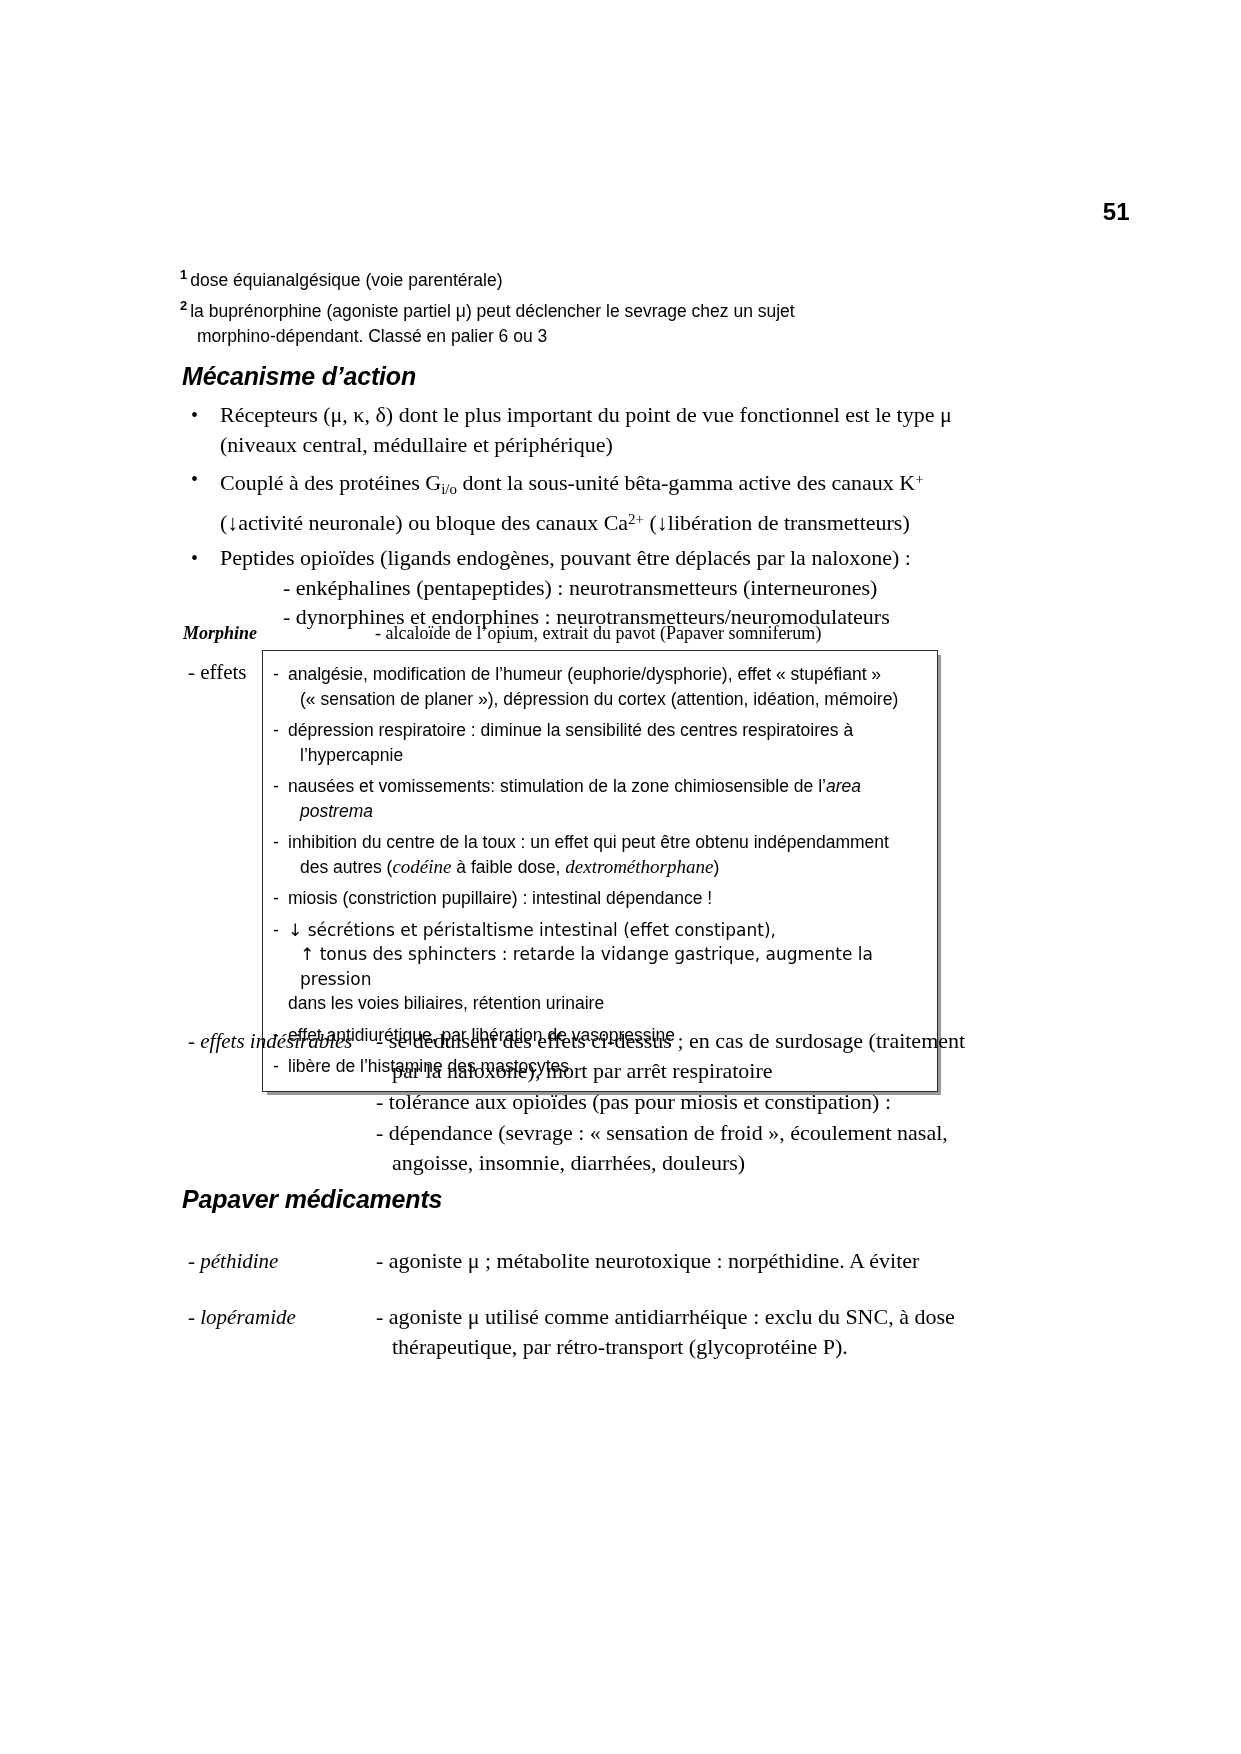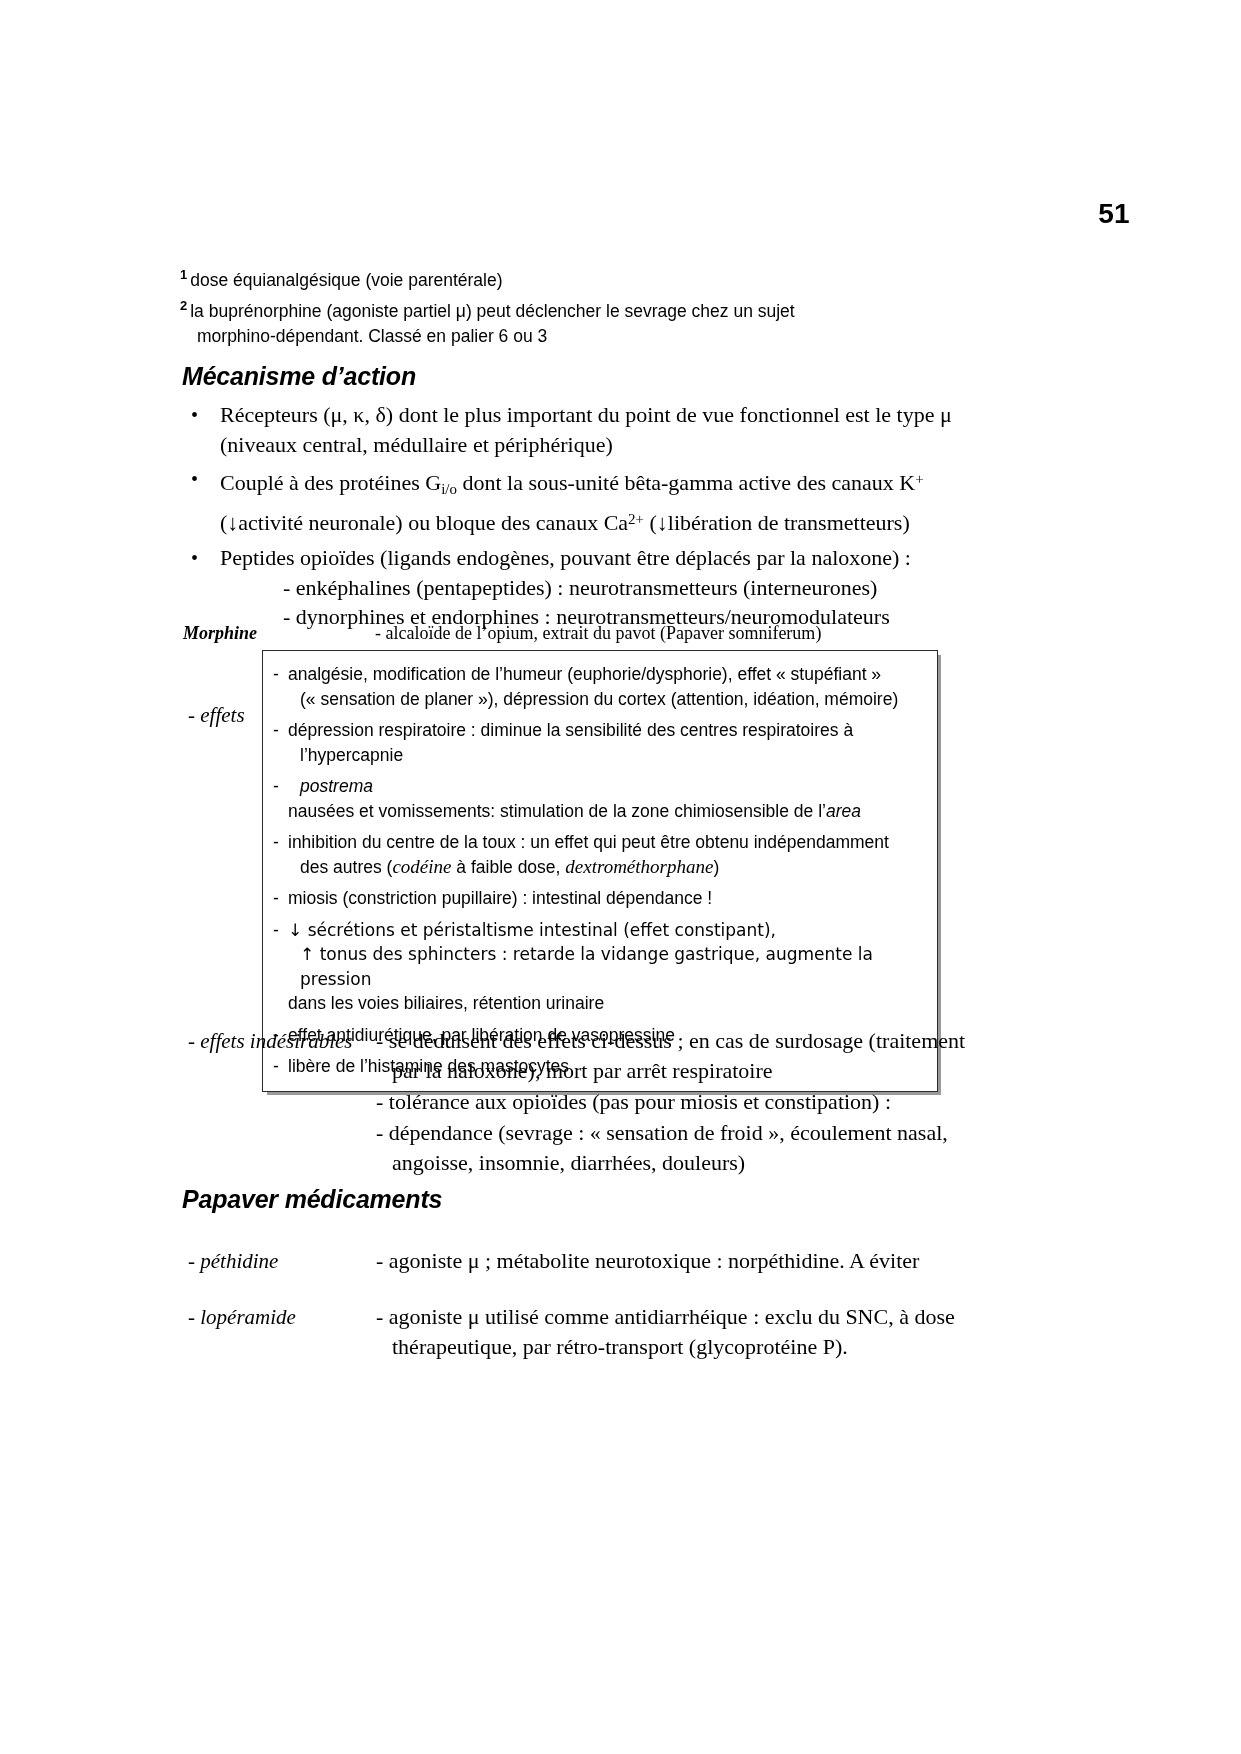--- a/index.html
+++ b/index.html
@@ -22,21 +22,21 @@
     height: 1754px;
   }
 
   
   .page-number {
     position: absolute;
     right: 111px;
     top: 198px;
     font-family: "Liberation Sans", "DejaVu Sans", sans-serif;
     font-weight: bold;
-    font-size: 28px;
+    font-size: 24px;
     letter-spacing: .3px;
   }
 
   
   .footnotes {
     position: absolute;
     left: 180px;
     top: 262px;
     width: 860px;
     font-family: "Liberation Sans", "DejaVu Sans", sans-serif;
@@ -114,22 +114,20 @@
     font-style: italic;
   }
   .morphine-desc { display: inline; }
 
   
   .effets-label {
     position: absolute;
     left: 188px;
     top: 660px;
     font-size: 21px;
-    font-style: italic;
-    margin-top: 43px;
   }
 
   
   .effects-box {
     position: absolute;
     left: 262px;
     top: 650px;
     width: 676px;
     box-sizing: border-box;
     border: 1px solid #2b2b2b;
@@ -266,22 +264,22 @@
     </div>
 
     <div class="box-item">
       <span class="box-dash">-</span>
       <span class="box-line">dépression respiratoire : diminue la sensibilité des centres respiratoires à</span>
       <span class="box-line indent">l’hypercapnie</span>
     </div>
 
     <div class="box-item">
       <span class="box-dash">-</span>
+      <span class="box-line"><span>nausées et vomissements: stimulation de la zone chimiosensible de l’</span><span class="sans-ital">area</span></span>
       <span class="box-line indent sans-ital">postrema</span>
-      <span class="box-line"><span>nausées et vomissements: stimulation de la zone chimiosensible de l’</span><span class="sans-ital">area</span></span>
     </div>
 
     <div class="box-item">
       <span class="box-dash">-</span>
       <span class="box-line">inhibition du centre de la toux : un effet qui peut être obtenu indépendamment</span>
       <span class="box-line indent"><span>des autres (</span><span class="serif-ital">codéine</span><span> à faible dose, </span><span class="serif-ital">dextrométhorphane</span><span>)</span></span>
     </div>
 
     <div class="box-item">
       <span class="box-dash">-</span>

